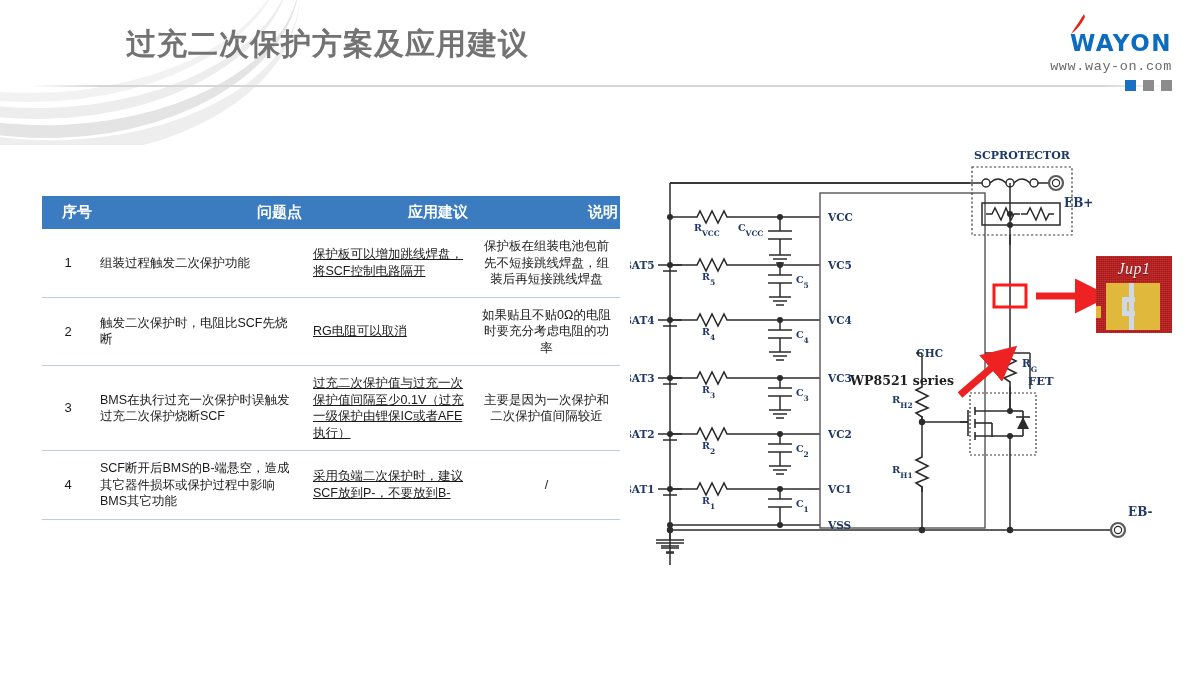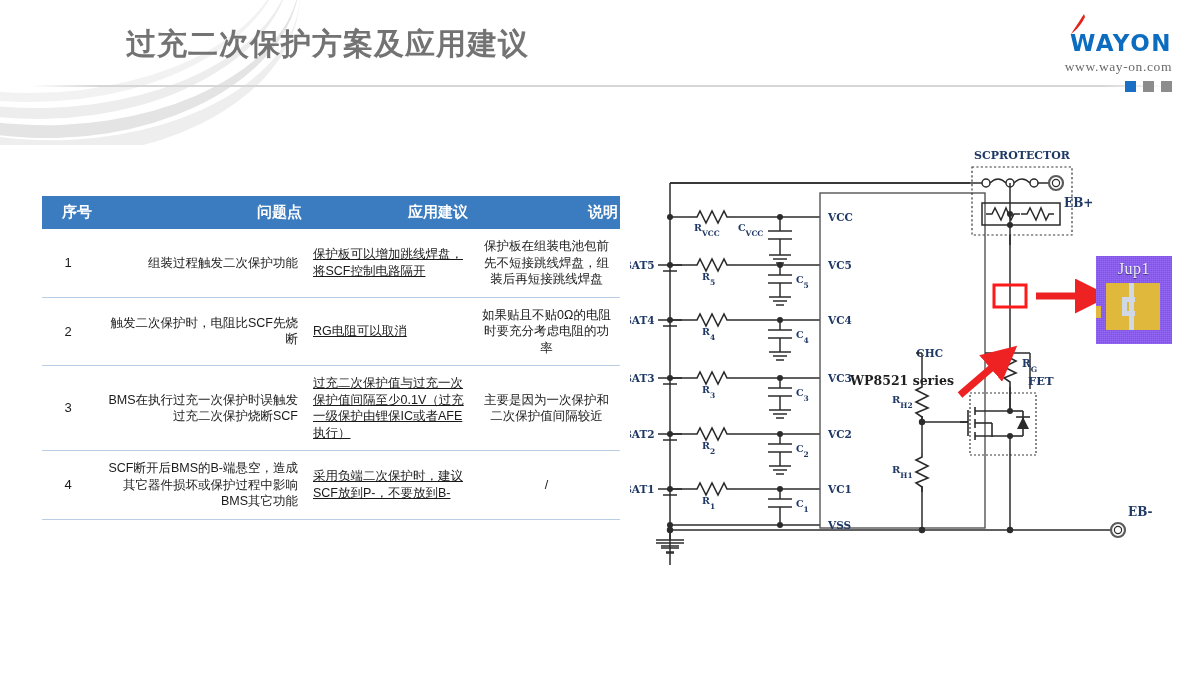--- a/index.html
+++ b/index.html
@@ -33,51 +33,51 @@
     font-family:"DejaVu Sans",sans-serif;
     font-size:23px;font-weight:bold;color:#0b6cc0;letter-spacing:1.5px;
     line-height:1;position:relative;display:inline-block;margin-top:16px;
   }
   .logo-slash{
     position:absolute;left:78px;top:-3px;width:17px;height:24px;
     pointer-events:none;
   }
   .logo-url{
     font-size:13.5px;color:#6b6b6b;letter-spacing:.6px;margin-top:4px;
-    font-family:Liberation Serif, serif;
+    font-family:Liberation Mono, monospace;
   }
   .logo-squares{margin-top:6px;display:flex;justify-content:flex-end;gap:7px;}
   .logo-squares i{display:block;width:11px;height:11px;}
 
   
   #table-wrap{position:absolute;left:42px;top:196px;width:578px;}
   table.issue-table{border-collapse:collapse;width:578px;table-layout:fixed;}
   table.issue-table th{
     background:#3b7cc0;color:#ffffff;font-size:15px;font-weight:bold;
     padding:7px 2px;text-align:right;border:none;
   }
   table.issue-table td{
     border-bottom:1px solid #b9cde5;
     font-size:12.5px;color:#1a1a1a;line-height:1.32;
     padding:9px 6px;vertical-align:middle;
   }
   table.issue-table tr.body-row td.c-no{text-align:center;font-size:13px;}
-  table.issue-table tr.body-row td.c-issue{text-align:right;}
+  table.issue-table tr.body-row td.c-issue{text-align:left;}
   table.issue-table tr.body-row td.c-advice{text-align:left;padding-left:9px;text-decoration:underline;}
   table.issue-table tr.body-row td.c-note{text-align:center;padding-left:9px;}
   table.issue-table tr.body-row td.c-note.center{text-align:center;}
   table.issue-table tbody tr:last-child td{border-bottom:1px solid #b9cde5;}
 
   
   #circuit{position:absolute;left:630px;top:135px;width:560px;height:430px;}
   #circuit svg{display:block;}
   
   #jup1{
-    position:absolute;left:1096px;top:256px;width:76px;height:88px;
-    background:#8b5cf6;overflow:hidden;
+    position:absolute;left:1096px;top:256px;width:76px;height:77px;
+    background:#b91c1c;overflow:hidden;font-style:italic;
   }
   #jup1 .noise{position:absolute;inset:0;
      background:
        repeating-linear-gradient(0deg,rgba(255,255,255,.045) 0 1px,rgba(0,0,0,.05) 1px 2px),
        repeating-linear-gradient(90deg,rgba(255,255,255,.04) 0 1px,rgba(0,0,0,.04) 1px 2px);}
   #jup1 .jlabel{
     position:absolute;left:0;right:0;top:4px;text-align:center;
     font-family:"Liberation Serif","DejaVu Serif",serif;
     font-size:16px;color:#e9eef5;letter-spacing:.5px;
     text-shadow:0 1px 1px rgba(0,0,0,.5);

